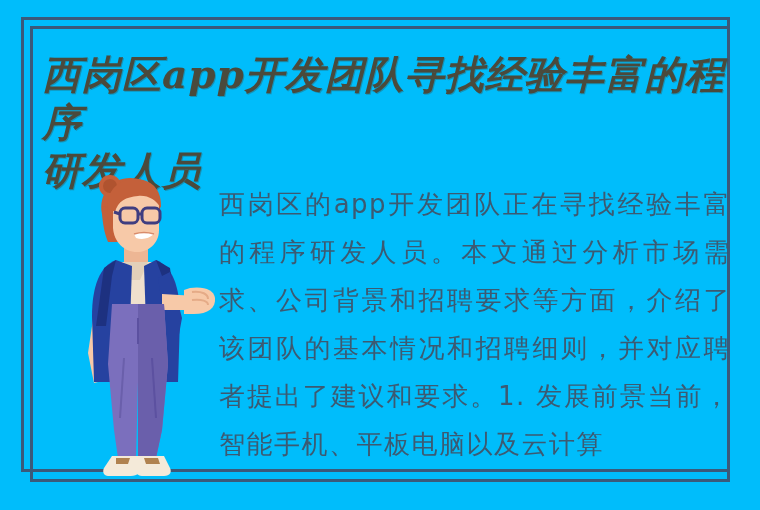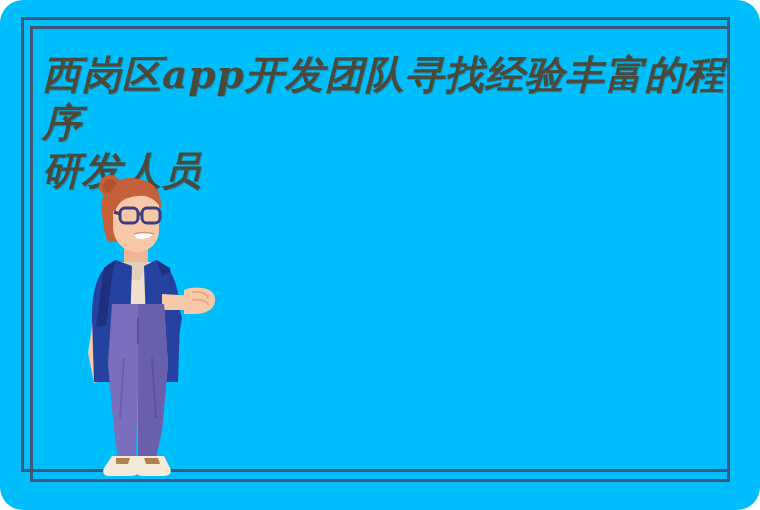--- a/index.html
+++ b/index.html
@@ -7,21 +7,20 @@
     padding: 0;
     background: #ffffff;
   }
   #poster {
     position: relative;
     width: 760px;
     height: 510px;
     overflow: hidden;
     background: #00bdfb;
     font-family: "Liberation Sans", sans-serif;
-    border-radius: 23px;
   }
 
   
   .frame-outer {
     position: absolute;
     left: 21px;
     top: 17px;
     width: 709px;
     height: 455px;
     border: 3px solid #3b5a7a;
@@ -147,14 +146,15 @@
 
       <g>
         <path d="M54 288 L80 288 L82 302 C82 306 78 308 70 308 L50 308 C46 308 44 304 46 300 Z" fill="#f4ead9"></path>
         <path d="M80 288 L106 288 L112 300 C114 304 112 308 106 308 L86 308 C80 308 78 306 78 302 Z" fill="#f4ead9"></path>
         <path d="M58 290 L72 290 L70 296 L58 296 Z" fill="#b0824f"></path>
         <path d="M86 290 L100 290 L102 296 L88 296 Z" fill="#b0824f"></path>
       </g>
     </svg>
   </div>
 
+  <div class="body-text">西岗区的app开发团队正在寻找经验丰富的程序研发人员。本文通过分析市场需求、公司背景和招聘要求等方面，介绍了该团队的基本情况和招聘细则，并对应聘者提出了建议和要求。1. 发展前景当前，智能手机、平板电脑以及云计算</div>
 
 </div>
 
 </body></html>

